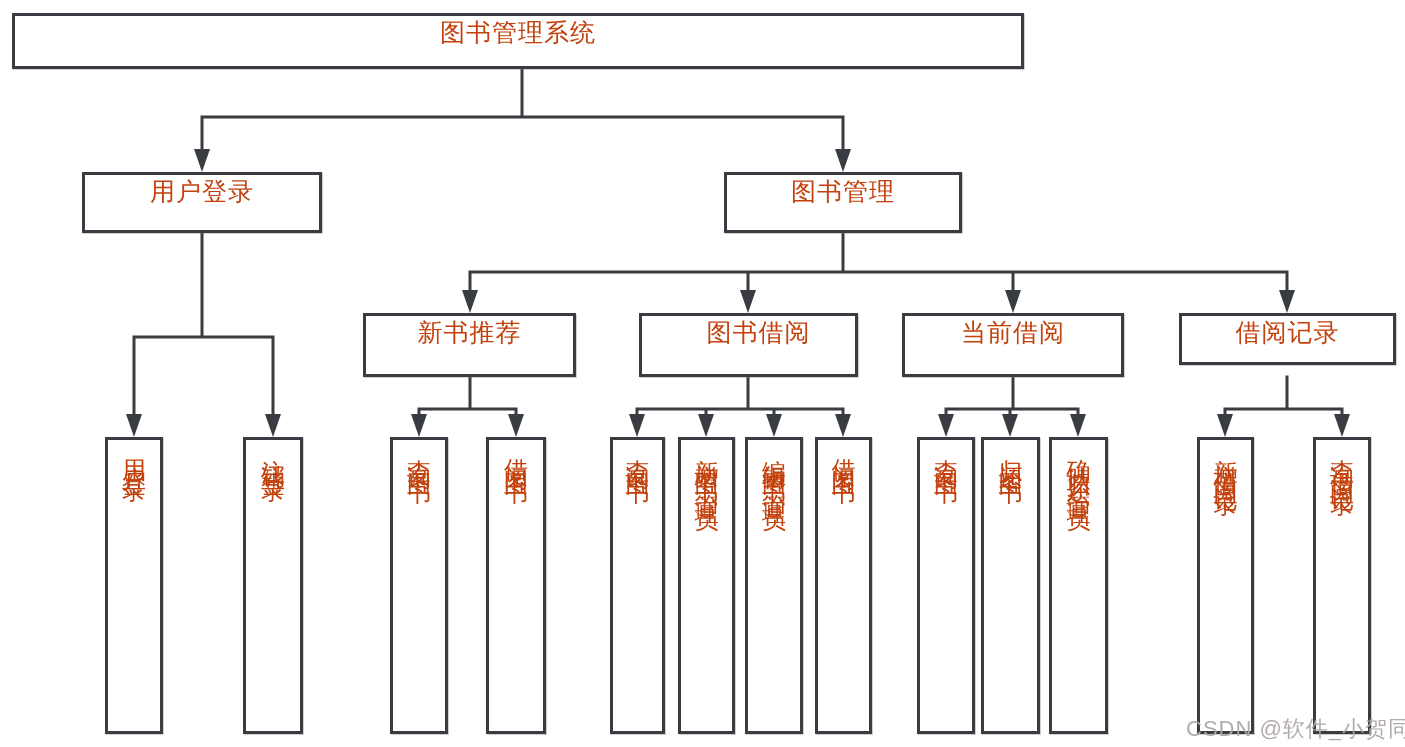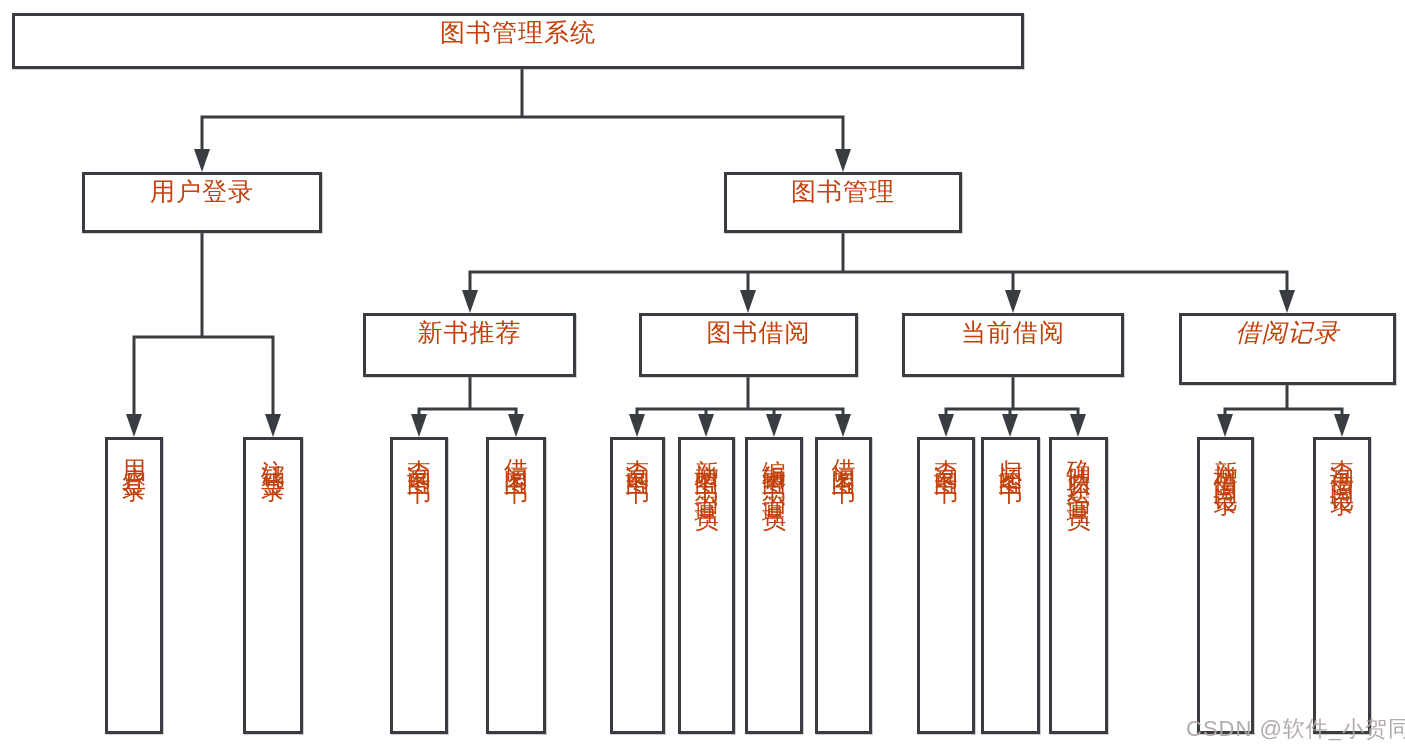--- a/index.html
+++ b/index.html
@@ -41,21 +41,21 @@
   }
   
   .n-root  { left: 12px;   top: 13px;  width: 1012px; height: 56px; }
   
   .n-l2a   { left: 82px;   top: 172px; width: 240px;  height: 61px; }
   .n-l2b   { left: 724px;  top: 172px; width: 238px;  height: 61px; }
   
   .n-l3a   { left: 363px;  top: 313px; width: 213px;  height: 64px; }
   .n-l3b   { left: 639px;  top: 313px; width: 219px;  height: 64px; padding-left: 20px; }
   .n-l3c   { left: 902px;  top: 313px; width: 222px;  height: 64px; }
-  .n-l3d   { left: 1179px; top: 313px; width: 217px;  height: 72px; font-style: italic; }
+  .n-l3d   { left: 1179px; top: 313px; width: 217px;  height: 52px; }
   
   .leaf    { top: 437px; height: 297px; }
   .n-a1 { left: 105px;  width: 58px; }
   .n-a2 { left: 243px;  width: 60px; }
   .n-b1 { left: 390px;  width: 58px; }
   .n-b2 { left: 486px;  width: 60px; }
   .n-c1 { left: 610px;  width: 55px; }
   .n-c2 { left: 678px;  width: 57px; }
   .n-c3 { left: 745px;  width: 58px; }
   .n-c4 { left: 815px;  width: 57px; }

